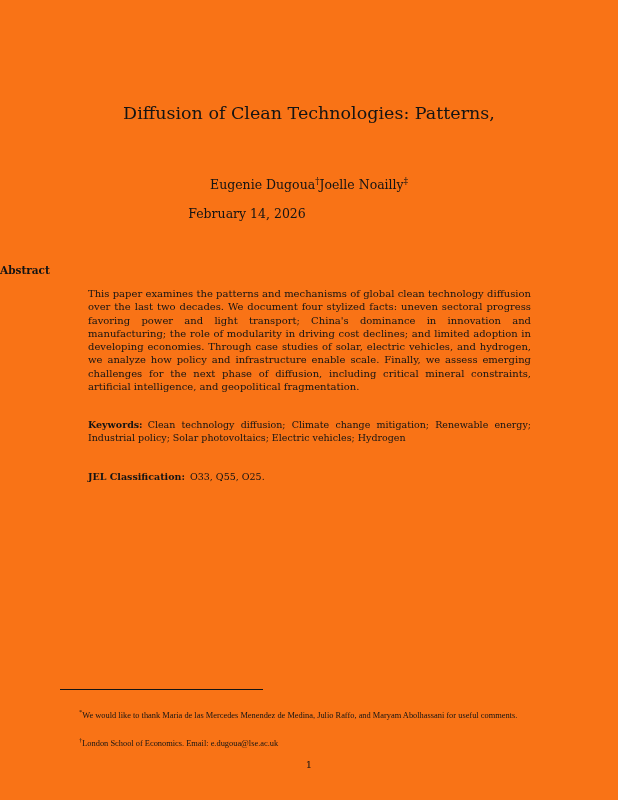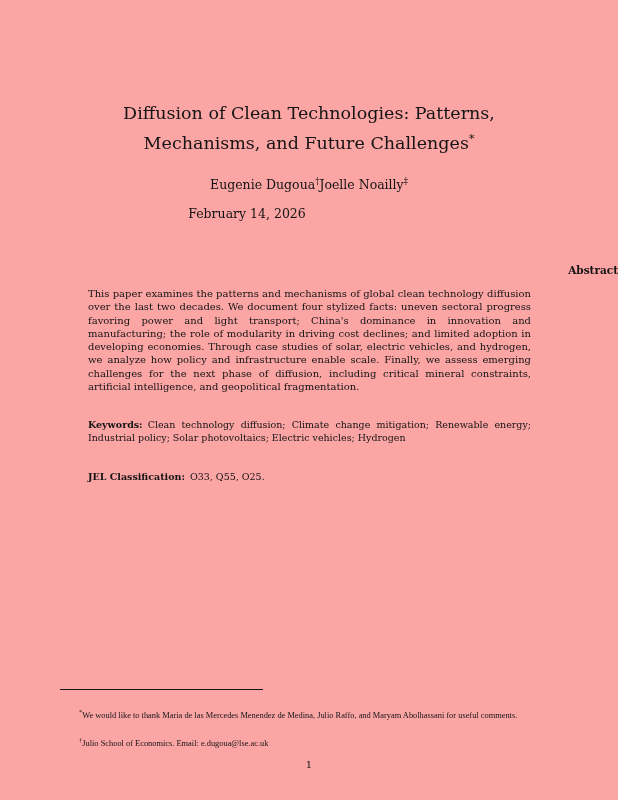--- a/index.html
+++ b/index.html
@@ -4,21 +4,21 @@
 <style>
   html, body {
     margin: 0;
     padding: 0;
     background: #ffffff;
   }
   .page {
     position: relative;
     width: 618px;
     height: 800px;
-    background: #fca5a5;
+    background: #f97316;
     font-family: "DejaVu Serif", serif;
     color: #141414;
     overflow: hidden;
   }
   .title-block {
     position: absolute;
     top: 100px;
     left: 0;
     width: 618px;
     text-align: center;
@@ -46,21 +46,21 @@
     left: 0;
     width: 494px;
     text-align: center;
     font-size: 12.5px;
   }
   .abstract-heading {
     position: absolute;
     top: 264px;
     left: 0;
     width: 618px;
-    text-align: right;
+    text-align: left;
     font-size: 10.5px;
     font-weight: bold;
   }
   .abstract-body {
     position: absolute;
     top: 287px;
     left: 88px;
     width: 443px;
     font-size: 10px;
     line-height: 13.3px;
@@ -121,21 +121,20 @@
     font-size: 10px;
   }
 </style>
 </head>
 <body>
 
 <div class="page">
 
   <div class="title-block">
     <div>Diffusion of Clean Technologies: Patterns,</div>
-    <div><span>Mechanisms, and Future Challenges</span><sup>*</sup></div>
   </div>
 
   <div class="authors-row">
     <span class="author"><span>Eugenie Dugoua</span><sup>†</sup></span>
     <span class="author"><span>Joelle Noailly</span><sup>‡</sup></span>
   </div>
 
   <div class="date-line">February 14, 2026</div>
 
   <div class="abstract-heading">Abstract</div>
@@ -147,18 +146,18 @@
   </div>
 
   <div class="jel-block">
     <span class="inline-label">JEL Classification:</span><span>O33, Q55, O25.</span>
   </div>
 
   <div class="footnote-rule"></div>
 
   <div class="footnotes">
     <p class="footnote"><sup>*</sup><span>We would like to thank Maria de las Mercedes Menendez de Medina, Julio Raffo, and Maryam Abolhassani for useful comments.</span></p>
-    <p class="footnote"><sup>†</sup><span>Julio School of Economics. Email: e.dugoua@lse.ac.uk</span></p>
+    <p class="footnote"><sup>†</sup><span>London School of Economics. Email: e.dugoua@lse.ac.uk</span></p>
   </div>
 
   <div class="page-number">1</div>
 
 </div>
 
 </body></html>

